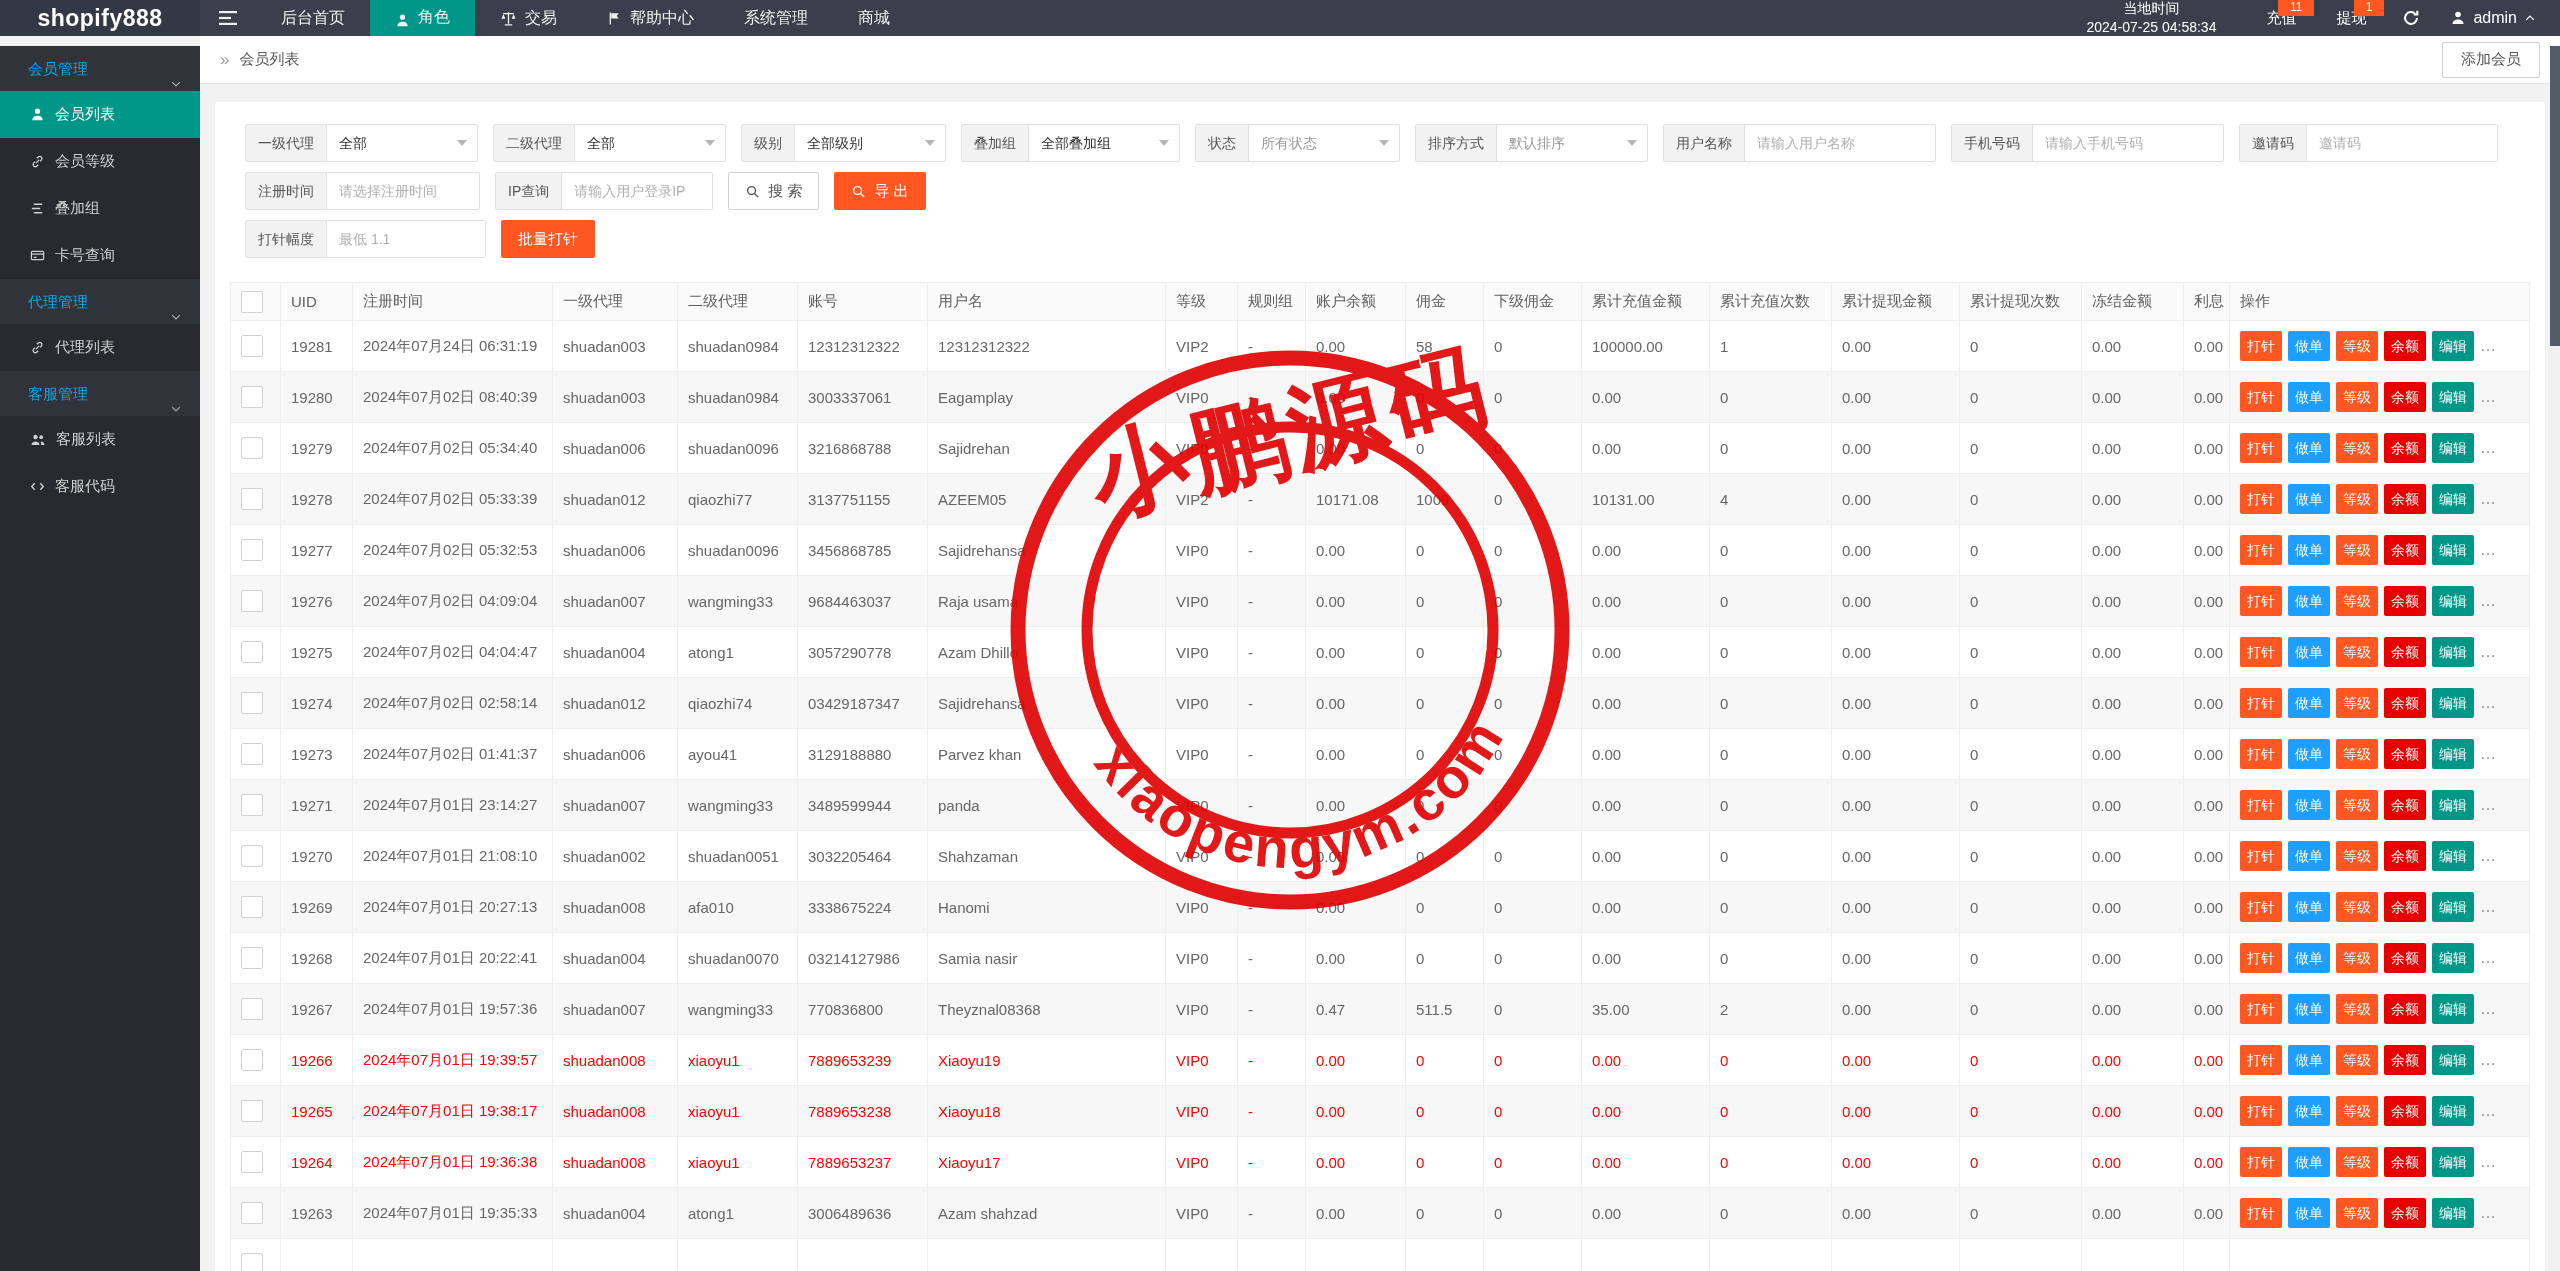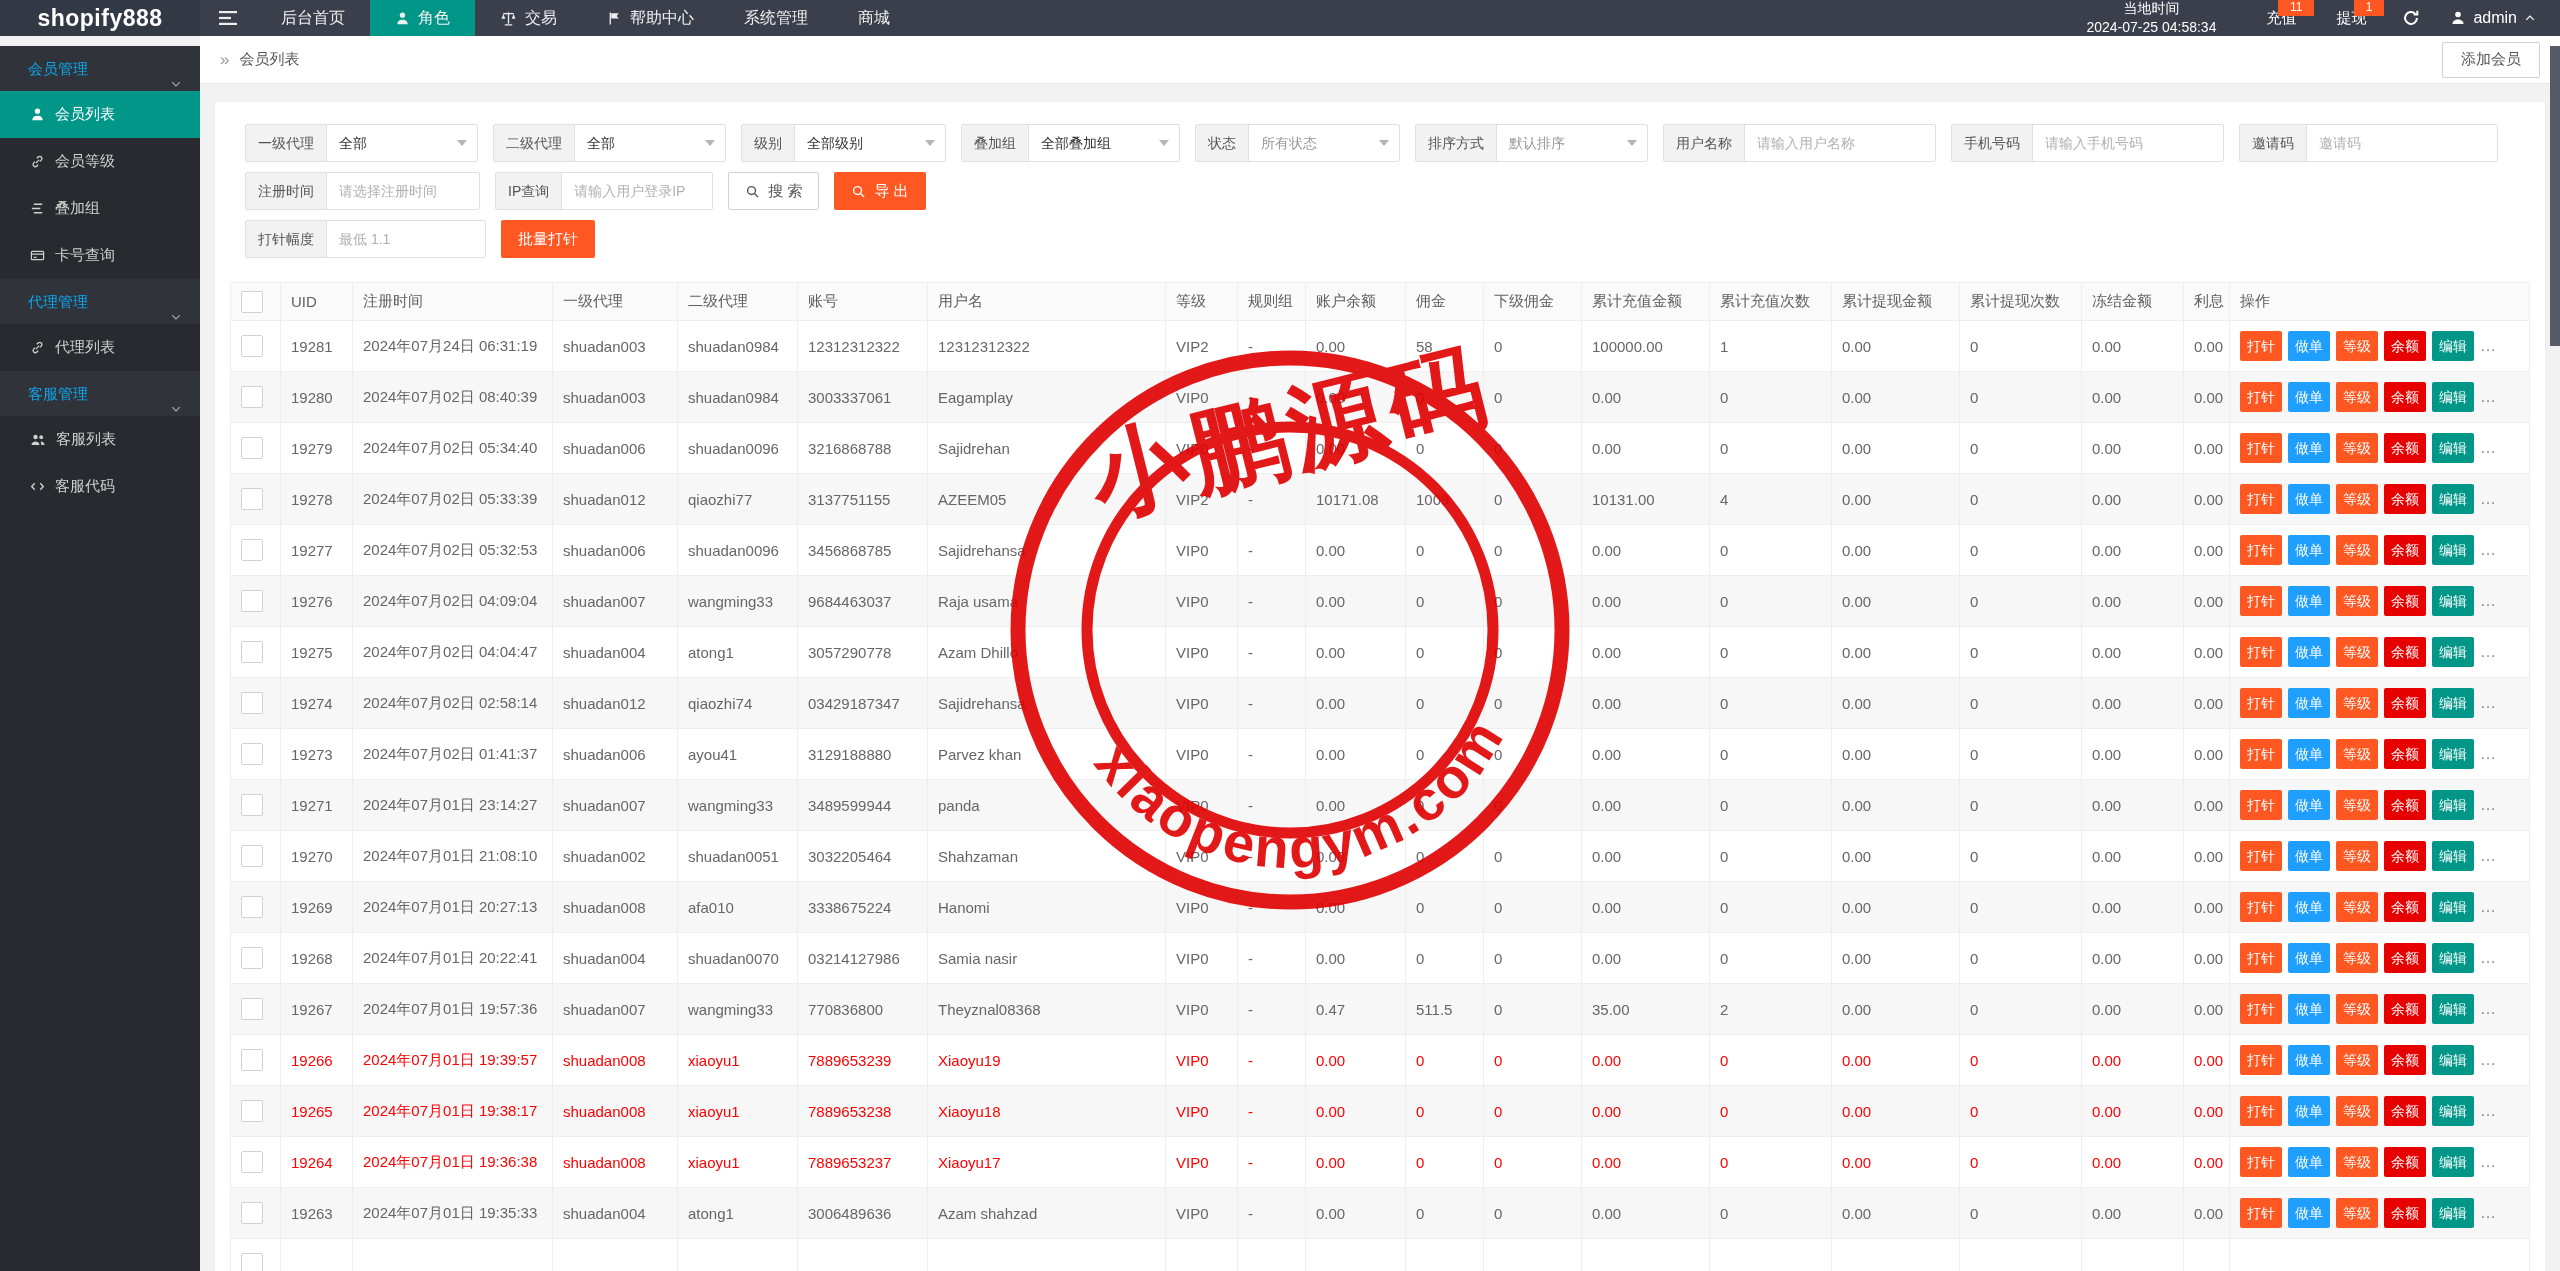--- a/index.html
+++ b/index.html
@@ -5,21 +5,21 @@
   * { margin:0; padding:0; box-sizing:border-box; }
   html,body { width:2560px; height:1271px; overflow:hidden; background:#f2f2f2;
     font-family:"Liberation Sans","DejaVu Sans",sans-serif; }
   
   .topbar { position:relative; height:36px; background:#3a3f4b; display:flex; align-items:stretch; color:#fff; z-index:60; }
   .logo { width:200px; background:#333845; display:flex; align-items:center; justify-content:center;
     font-size:23px; font-weight:bold; letter-spacing:.5px; }
   .nav-toggle { width:56px; display:flex; align-items:center; justify-content:center; color:#eee; cursor:pointer; }
   .nav-items { display:flex; align-items:stretch; }
   .nav-item { display:flex; align-items:center; gap:8px; padding:8px 25px; font-size:16px; color:#f0f0f0; cursor:pointer; }
-  .nav-item.active { background:#009688; }
+  .nav-item.active { background:#009688;align-items:flex-end; }
   .top-right { margin-left:auto; display:flex; align-items:center; }
   .time-block { text-align:center; font-size:14px; line-height:19px; padding:0 30px; color:#fff; }
   .top-link { position:relative; padding:0 20px; font-size:15px; height:46px; display:flex; align-items:center; cursor:pointer; }
   .badge { position:absolute; top:3px; right:2px; background:#ff5722; color:#fff; border-radius:0;
     font-size:12px; min-width:18px; height:18px; line-height:18px; text-align:center; padding:0 12px; }
   .refresh-btn { padding:0 16px; height:46px; display:flex; align-items:center; cursor:pointer; }
   .user-block { display:flex; align-items:center; gap:7px; padding:0 24px 0 14px; font-size:16px; cursor:pointer; }
   
   .sidebar { position:absolute; top:46px; left:0; bottom:0; width:200px; background:#282a2f; z-index:50; }
   .side-group-title { position:relative; height:45px; line-height:45px; padding-left:28px; background:#30333a;

